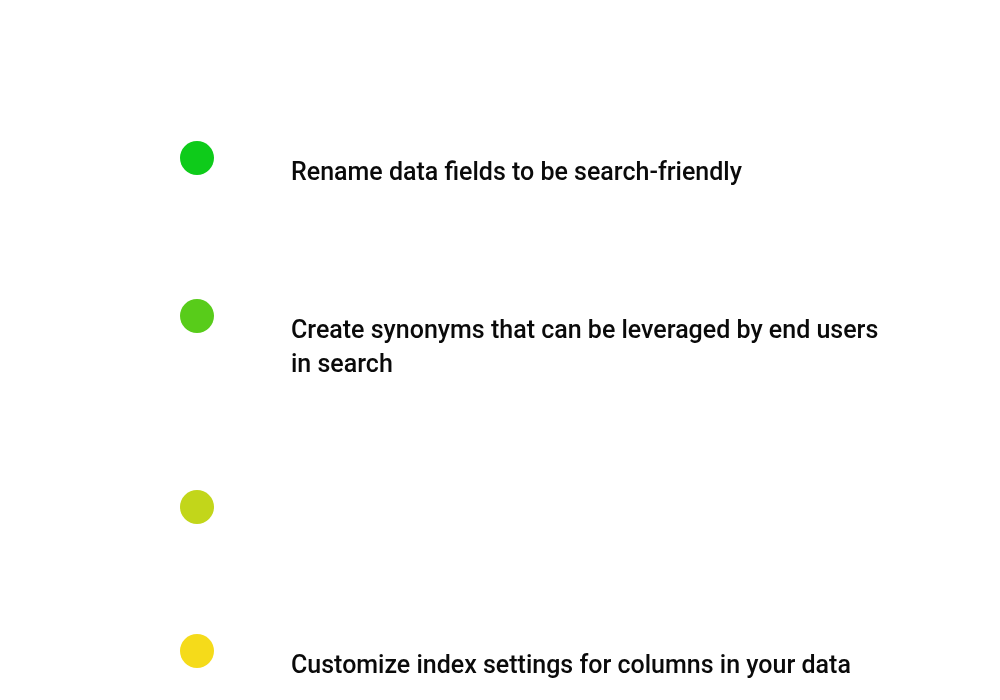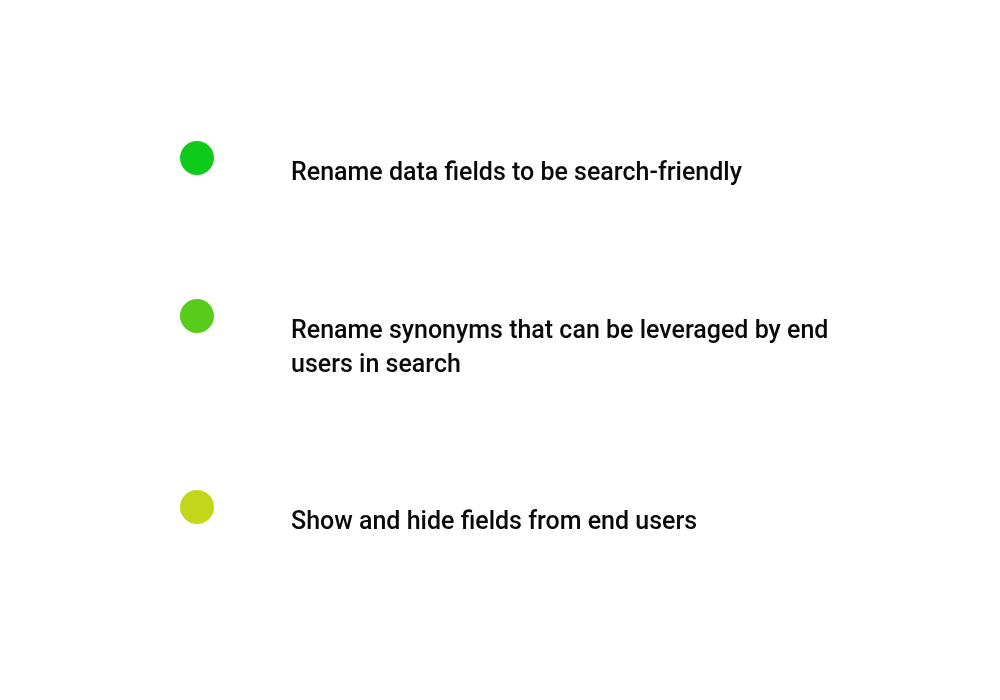--- a/index.html
+++ b/index.html
@@ -44,23 +44,26 @@
 
 <div class="list">
 
   <div class="list-item">
     <div class="bullet" style="background:#0ecb1a"></div>
     <div class="item-text">Rename data fields to be search-friendly</div>
   </div>
 
   <div class="list-item">
     <div class="bullet" style="background:#58cc1a"></div>
-    <div class="item-text">Rename synonyms that can be leveraged by end users  in search</div>
+    <div class="item-text">Create synonyms that can be leveraged by end users  in search</div>
   </div>
 
 
   <div class="list-item">
     <div class="bullet" style="background:#c2d61a"></div>
-    <div class="item-text">Show and hide fields from end users</div>
   </div>
 
+  <div class="list-item">
+    <div class="bullet" style="background:#f5db1a"></div>
+    <div class="item-text">Customize index settings for columns in your data</div>
+  </div>
 
 </div>
 
 </body></html>

